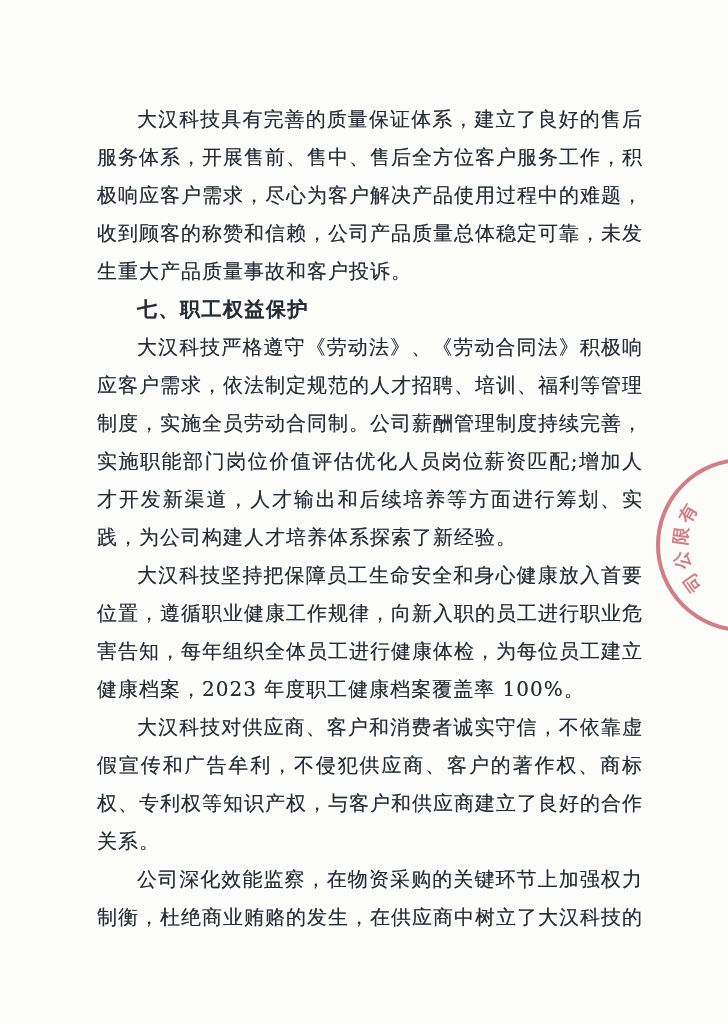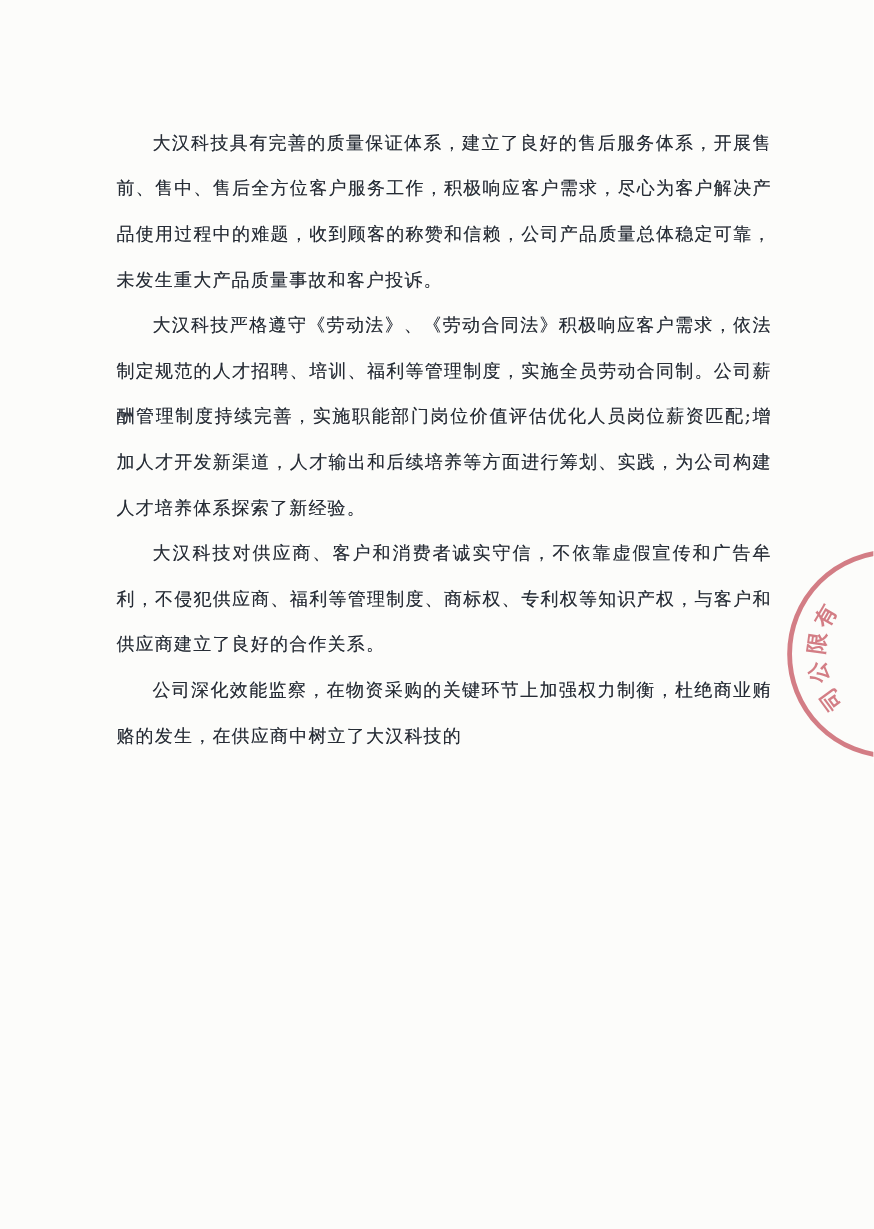--- a/index.html
+++ b/index.html
@@ -17,21 +17,21 @@
   }
   .content {
     position: absolute;
     left: 97px;
     top: 100px;
     width: 546px;
     color: #262c35;
   }
   .para {
     margin: 0;
-    font-size: 15px;
+    font-size: 20px;
     line-height: 38px;
     letter-spacing: 1px;
     text-align: justify;
     text-indent: 2em;
     text-shadow: 0 0 0.5px rgba(40, 46, 58, 0.55);
   }
   .para.heading {
     font-family: "DejaVu Sans", sans-serif;
     font-weight: 700;
     letter-spacing: 1.5px;
@@ -56,22 +56,24 @@
     font-weight: 700;
   }
 </style>
 </head>
 <body>
 
 <div class="page">
 
   <div class="content">
       <p class="para body">大汉科技具有完善的质量保证体系，建立了良好的售后服务体系，开展售前、售中、售后全方位客户服务工作，积极响应客户需求，尽心为客户解决产品使用过程中的难题，收到顾客的称赞和信赖，公司产品质量总体稳定可靠，未发生重大产品质量事故和客户投诉。</p>
+      <p class="para heading">七、职工权益保护</p>
       <p class="para body">大汉科技严格遵守《劳动法》、《劳动合同法》积极响应客户需求，依法制定规范的人才招聘、培训、福利等管理制度，实施全员劳动合同制。公司薪酬管理制度持续完善，实施职能部门岗位价值评估优化人员岗位薪资匹配;增加人才开发新渠道，人才输出和后续培养等方面进行筹划、实践，为公司构建人才培养体系探索了新经验。</p>
-      <p class="para body">大汉科技对供应商、客户和消费者诚实守信，不依靠虚假宣传和广告牟利，不侵犯供应商、福利等管理制度、商标权、专利权等知识产权，与客户和供应商建立了良好的合作关系。</p>
+      <p class="para body">大汉科技坚持把保障员工生命安全和身心健康放入首要位置，遵循职业健康工作规律，向新入职的员工进行职业危害告知，每年组织全体员工进行健康体检，为每位员工建立健康档案，2023 年度职工健康档案覆盖率 100%。</p>
+      <p class="para body">大汉科技对供应商、客户和消费者诚实守信，不依靠虚假宣传和广告牟利，不侵犯供应商、客户的著作权、商标权、专利权等知识产权，与客户和供应商建立了良好的合作关系。</p>
       <p class="para body">公司深化效能监察，在物资采购的关键环节上加强权力制衡，杜绝商业贿赂的发生，在供应商中树立了大汉科技的</p>
     </div>
 
   <div class="seal">
     <svg viewBox="0 0 200 225" xmlns="http://www.w3.org/2000/svg">
       <circle cx="97" cy="107" r="85" fill="none" stroke-width="4" stroke="#c0424d"></circle>
       <text x="43" y="76" text-anchor="middle" dominant-baseline="middle" transform="rotate(-60 43 76)" fill="#c0424d">有</text>
       <text x="36" y="98" text-anchor="middle" dominant-baseline="middle" transform="rotate(-82 36 98)" fill="#c0424d">限</text>
       <text x="37" y="122" text-anchor="middle" dominant-baseline="middle" transform="rotate(-104 37 122)" fill="#c0424d">公</text>
       <text x="47" y="144" text-anchor="middle" dominant-baseline="middle" transform="rotate(-126 47 144)" fill="#c0424d">司</text>

